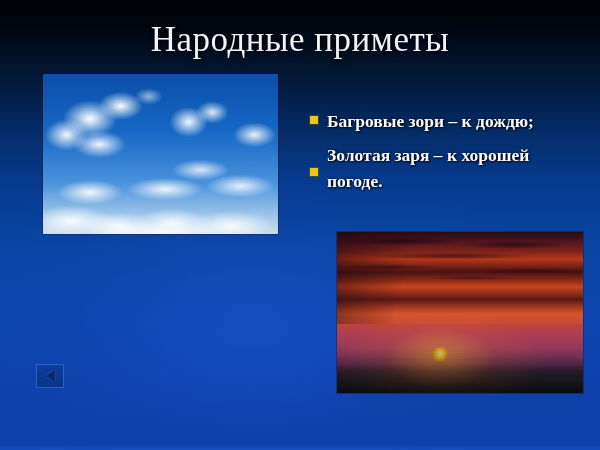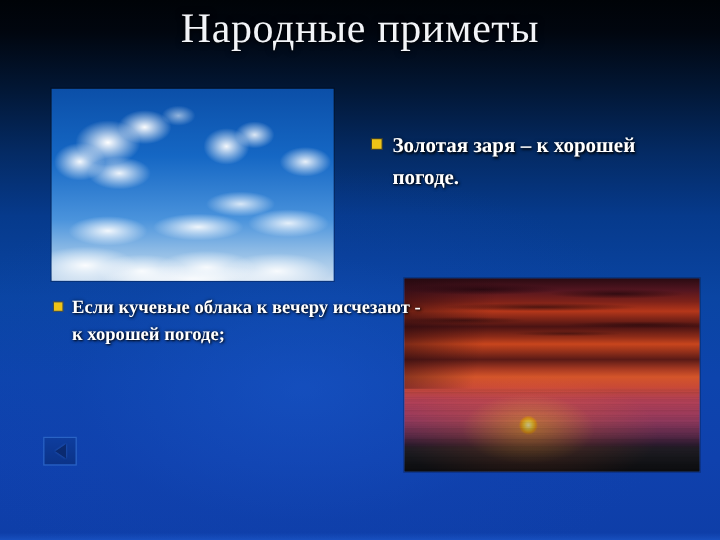--- a/index.html
+++ b/index.html
@@ -45,21 +45,21 @@
     height: 6px;
     background: linear-gradient(to bottom, rgba(20,80,200,0.0), rgba(40,110,230,0.35));
     pointer-events: none;
   }
 
   
   .title {
     position: absolute;
     left: 0;
     right: 0;
-    top: 3px;
+    top: 19px;
     text-align: center;
     color: #f2f4f8;
     font-size: 35px;
     line-height: 42px;
     letter-spacing: 0.5px;
     font-weight: 400;
     text-shadow: 0 1px 2px rgba(0,0,0,0.75), 0 0 6px rgba(0,0,0,0.5);
     z-index: 6;
   }
 
@@ -201,21 +201,21 @@
     flex: 1 1 auto;
   }
 
   #bullets-right {
     left: 310px;
     top: 108px;
     width: 270px;
     font-size: 17.5px;
     line-height: 26px;
   }
-  #bullets-right .row + .row { margin-top: 8px; }
+  #bullets-right .row + .row { margin-top: 8px; align-items: center; }
   #bullets-right .bullet-marker { margin-top: 8px; }
 
   #bullets-left {
     left: 45px;
     top: 246px;
     width: 310px;
     font-size: 15.5px;
     line-height: 22px;
   }
   #bullets-left .row + .row { margin-top: 7px; }
@@ -255,28 +255,28 @@
   <div class="photo" id="clouds-photo"></div>
 
   <div class="photo" id="sunset-photo">
     <div class="cloudstreaks"></div>
     <div class="ocean"></div>
   </div>
 
   <div class="bullets" id="bullets-right">
     <div class="row">
       <span class="bullet-marker"></span>
+      <span class="bullet-text">Багровые зори – к дождю;</span>
+    </div>
+    <div class="row">
+      <span class="bullet-marker"></span>
       <span class="bullet-text">Золотая заря – к хорошей погоде.</span>
     </div>
   </div>
 
   <div class="bullets" id="bullets-left">
-    <div class="row">
-      <span class="bullet-marker"></span>
-      <span class="bullet-text">Если кучевые облака к вечеру исчезают -  к хорошей погоде;</span>
-    </div>
   </div>
 
   <div id="back-button">
     <span class="tri"></span>
   </div>
 
 </div>
 
 </body></html>

